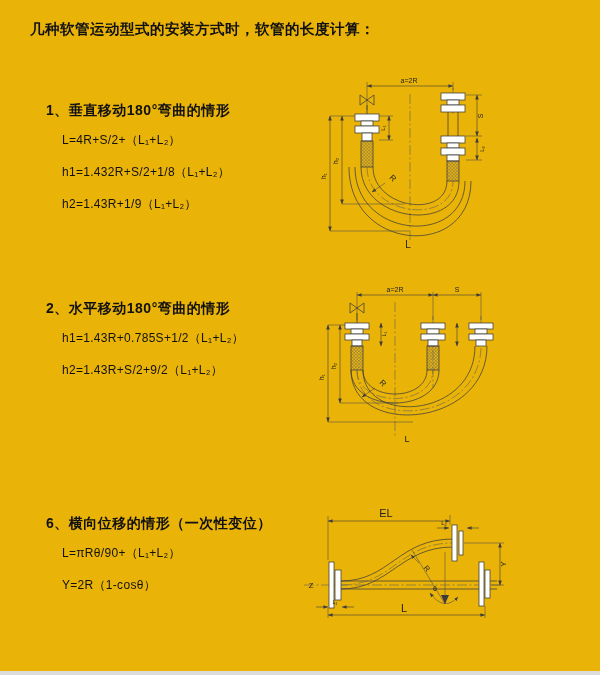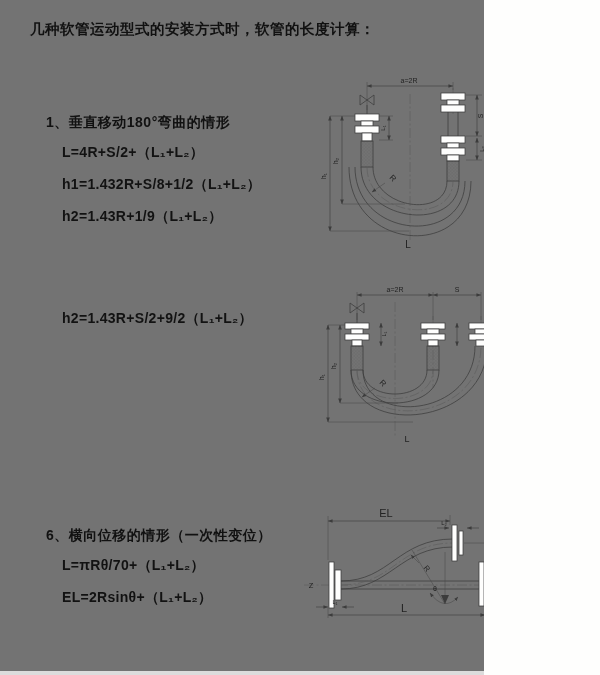--- a/index.html
+++ b/index.html
@@ -1,27 +1,27 @@
 <!DOCTYPE html>
 <html><head>
 <meta charset="utf-8">
 <style>
   html,body{margin:0;padding:0;background:#fefefd;}
   .page{
-    position:relative;width:484px;height:675px;background:#737373;
+    position:relative;width:600px;height:675px;background:#eab308;
     font-family:"Liberation Sans","DejaVu Sans",sans-serif;color:#1c1c1c;
     overflow:hidden;
   }
   .title{
     position:absolute;left:30px;top:20px;margin:0;
     font-size:14.5px;font-weight:bold;letter-spacing:0.5px;color:#111;
   }
   .sec{position:absolute;left:46px;width:265px;}
-  .sec h2{margin:12px 0 10px 0;font-size:14px;font-weight:bold;letter-spacing:0.5px;color:#111;}
-  .sec p.f{margin:8px 0 12px 16px;font-size:14px;line-height:20px;letter-spacing:0.3px;color:#121212;white-space:nowrap;font-weight:bold;}
+  .sec h2{margin:0 0 10px 0;font-size:14px;font-weight:bold;letter-spacing:0.5px;color:#111;}
+  .sec p.f{margin:0 0 12px 16px;font-size:12px;line-height:20px;letter-spacing:0.3px;color:#121212;white-space:nowrap;}
   .diag{position:absolute;}
   svg text{font-family:"Liberation Sans","DejaVu Sans",sans-serif;fill:#222;}
   .ln{stroke:#3c3c3c;stroke-width:0.75;fill:none;}
   .thin{stroke:#4a4a4a;stroke-width:0.55;fill:none;}
   .cl{stroke:#5a5a5a;stroke-width:0.55;fill:none;stroke-dasharray:10 2.5 2 2.5;}
   .dim{stroke:#3c3c3c;stroke-width:0.6;fill:none;}
   .braid{fill:url(#braid);stroke:#3c3c3c;stroke-width:0.75;}
   .pipe{fill:#fefefd;stroke:#3c3c3c;stroke-width:0.75;}
   .bottom-edge{position:absolute;left:0;bottom:0;width:600px;height:4px;background:#dcdcdc;}
 </style>
@@ -39,32 +39,34 @@
         <path d="M0,0 L3.2,3.2 M3.2,0 L0,3.2" stroke="#6a6a6a" stroke-width="0.45"></path>
       </pattern>
     </defs>
   </svg>
 
   <h1 class="title">几种软管运动型式的安装方式时，软管的长度计算：</h1>
 
   <section class="sec" style="top:102px">
     <h2>1、垂直移动180°弯曲的情形</h2>
     <p class="f">L=4R+S/2+（L₁+L₂）</p>
-    <p class="f">h1=1.432R+S/8+1/2（L₁+L₂）</p>
+    <p class="f">h1=1.432R+S/2+1/8（L₁+L₂）</p>
     <p class="f">h2=1.43R+1/9（L₁+L₂）</p>
   </section>
 
   <section class="sec" style="top:300px">
+    <h2>2、水平移动180°弯曲的情形</h2>
+    <p class="f">h1=1.43R+0.785S+1/2（L₁+L₂）</p>
     <p class="f">h2=1.43R+S/2+9/2（L₁+L₂）</p>
   </section>
 
   <section class="sec" style="top:515px">
     <h2>6、横向位移的情形（一次性变位）</h2>
-    <p class="f">L=πRθ/70+（L₁+L₂）</p>
-    <p class="f">EL=2Rsinθ+（L₁+L₂）</p>
+    <p class="f">L=πRθ/90+（L₁+L₂）</p>
+    <p class="f">Y=2R（1-cosθ）</p>
   </section>
 
   <svg class="diag" style="left:305px;top:64px" width="295" height="200" viewBox="0 0 295 200">
 
     <g>
       <line class="cl" x1="105" y1="30" x2="105" y2="176"></line>
       <line class="cl" x1="148" y1="24" x2="148" y2="50"></line>
     </g>
 
     <g>

